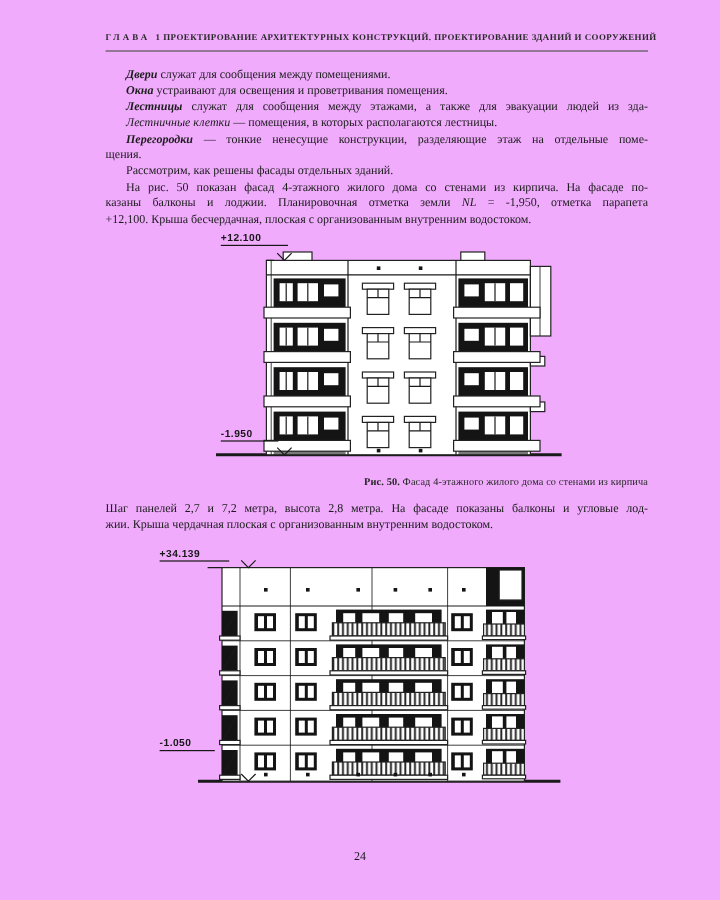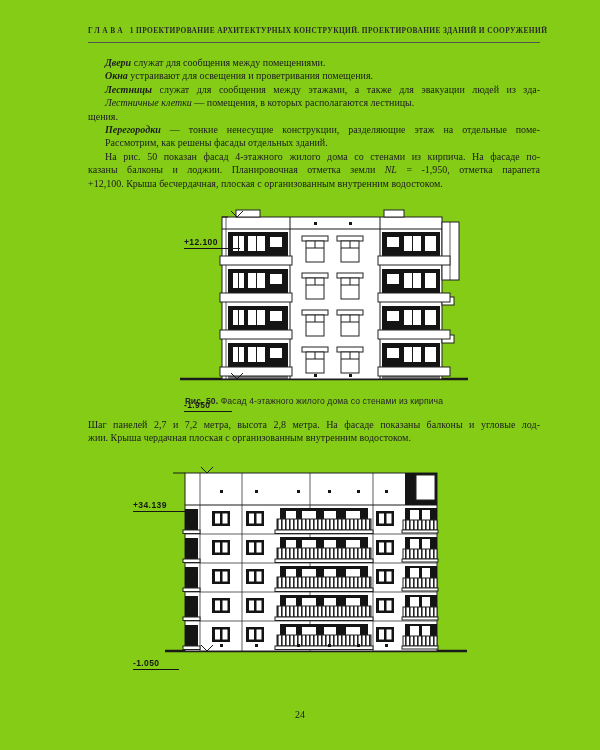--- a/index.html
+++ b/index.html
@@ -1,18 +1,18 @@
 <!DOCTYPE html>
 <html><head>
 <meta charset="utf-8">
 <style>
   html,body { margin:0; padding:0; background:#e8e8e8; }
   .page {
     position:relative; width:600px; height:750px; margin:0 auto;
-    background:#84cc16; overflow:hidden;
+    background:#f0abfc; overflow:hidden;
     font-family:"Liberation Serif", serif; color:#1c1c1c;
   }
   .content { padding:26px 60px 0 88px; }
 
   
   .hdr {
     display:flex; justify-content:space-between; align-items:baseline;
     font-size:7.4px; font-weight:bold; color:#2a2a2a;
     border-bottom:1px solid #555; padding-bottom:7px;
   }
@@ -31,24 +31,24 @@
   
   .fig { position:relative; }
   .fig50 { width:292px; height:197px; margin:2px 0 0 90px; }
   .fig51 { width:407px; height:207px; margin:10px 0 0 40px; }
   .fig svg line, .fig svg polyline { stroke:#1a1a1a; stroke-width:1; fill:none; }
   .fig svg .thin { stroke-width:0.7; }
   .fig svg .grnd { stroke-width:2.4; }
   .elev {
     position:absolute; font-family:"Liberation Sans", sans-serif;
     font-size:8.5px; font-weight:bold; letter-spacing:0.4px; color:#161616;
-    border-bottom:1.2px solid #161616; line-height:11px; display:block;margin-top:44px;
+    border-bottom:1.2px solid #161616; line-height:11px; display:block;
   }
   .caption {
-    text-align:center; font-family:Liberation Sans, sans-serif;
+    text-align:right; font-family:Liberation Serif, serif;
     font-size:8.6px; color:#262626; letter-spacing:0.1px;
   }
   .cap50 { margin-top:7px; }
   .cap51 { margin-top:4px; }
   .caption .clabel { font-weight:bold; }
 
   .pagenum {
     position:absolute; left:0; right:0; bottom:30px; text-align:center;
     font-size:10px; color:#1c1c1c;
   }
@@ -62,22 +62,22 @@
     <div class="hdr">
       <span class="chap">ГЛАВА 1</span>
       <span class="ttl">ПРОЕКТИРОВАНИЕ АРХИТЕКТУРНЫХ КОНСТРУКЦИЙ.  ПРОЕКТИРОВАНИЕ ЗДАНИЙ И СООРУЖЕНИЙ</span>
     </div>
 
     <div class="bodytext">
       <div class="ln ind"><span class="bi">Двери</span><span> служат для сообщения между помещениями.</span></div>
       <div class="ln ind"><span class="bi">Окна</span><span> устраивают для освещения и проветривания помещения.</span></div>
       <div class="ln ind j"><span class="bi">Лестницы</span><span> служат для сообщения между этажами, а также для эвакуации людей из зда-</span></div>
       <div class="ln ind"><span class="it">Лестничные клетки</span><span> — помещения, в которых располагаются лестницы.</span></div>
+      <div class="ln ind j"><span class="bi">Перегородки</span><span> — тонкие ненесущие конструкции, разделяющие этаж на отдельные поме-</span></div>
       <div class="ln"><span>щения.</span></div>
-      <div class="ln ind j"><span class="bi">Перегородки</span><span> — тонкие ненесущие конструкции, разделяющие этаж на отдельные поме-</span></div>
       <div class="ln ind"><span>Рассмотрим, как решены фасады отдельных зданий.</span></div>
       <div class="ln ind j"><span>На рис. 50 показан фасад 4-этажного жилого дома со стенами из кирпича. На фасаде по-</span></div>
       <div class="ln j"><span>казаны балконы и лоджии. Планировочная отметка земли </span><span class="it">NL</span><span> = -1,950, отметка парапета</span></div>
       <div class="ln"><span>+12,100. Крыша бесчердачная, плоская с организованным внутренним водостоком.</span></div>
     </div>
 
     <div class="fig fig50">
       <svg width="292" height="197" viewBox="0 0 292 197">
         <defs>
           <g id="wingL50">

